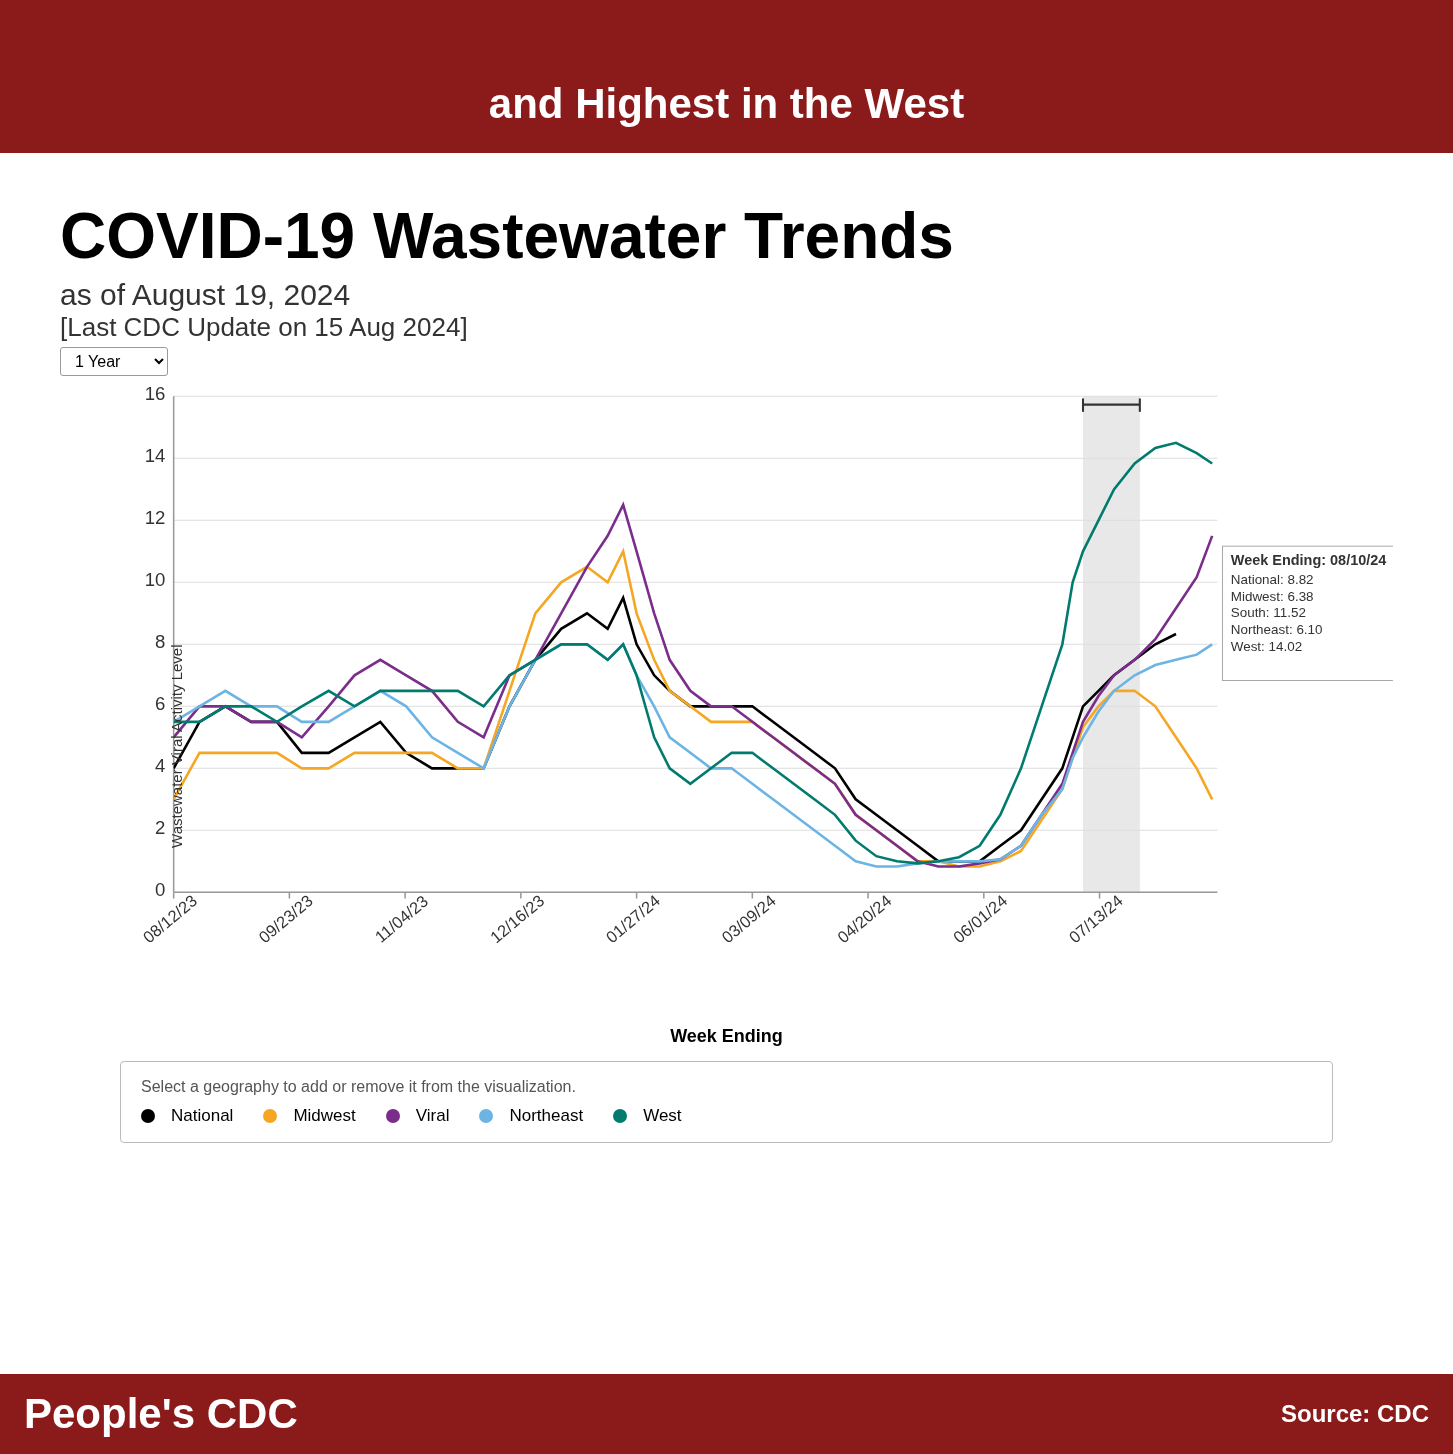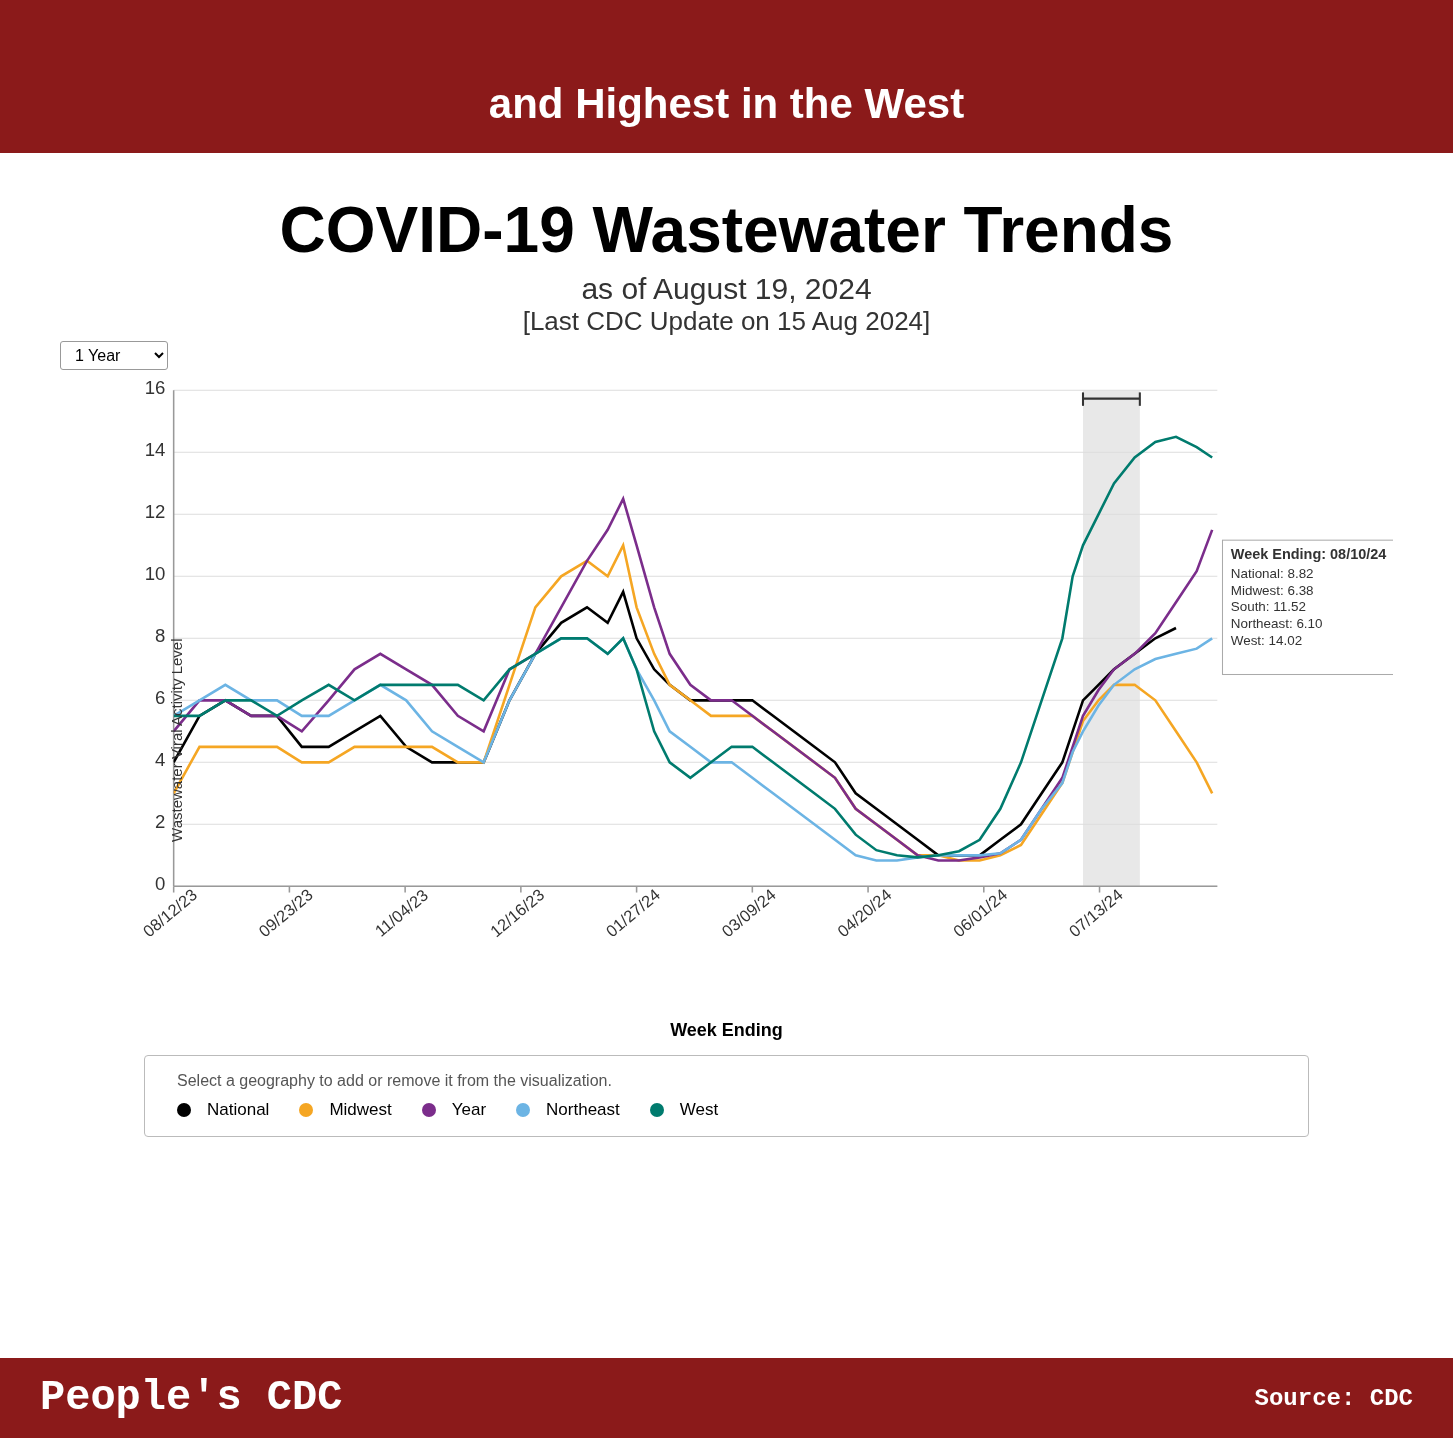--- a/index.html
+++ b/index.html
@@ -18,22 +18,21 @@
     }
     .header-banner h1 {
       font-size: 42px;
       font-weight: bold;
       line-height: 1.3;
     }
     .main-content {
       padding: 20px 60px 0 60px;
     }
     .chart-title {
-      text-align: center;
-      margin-top: 22px;
+      margin-top: 28px;
     }
     .chart-title h2 {
       font-size: 64px;
       font-weight: 900;
       color: #000;
       line-height: 1.1;
     }
     .chart-title p.date {
       font-size: 30px;
       color: #333;
@@ -76,22 +75,22 @@
     }
     .week-ending-label {
       text-align: center;
       font-weight: bold;
       font-size: 18px;
       margin-top: 20px;
     }
     .legend-box {
       border: 1px solid #bbb;
       border-radius: 4px;
-      padding: 16px 32px;
-      margin: 14px 84px;
+      padding: 16px 20px;
+      margin: 14px 60px;
       font-size: 17px;
     }
     .legend-instruction {
       color: #555;
       font-size: 16px;
       margin-bottom: 10px;
     }
     .legend-items {
       display: flex;
       gap: 30px;
@@ -110,25 +109,24 @@
       height: 14px;
       border-radius: 50%;
       display: inline-block;
     }
     .footer-banner {
       background: #8B1A1A;
       color: #fff;
       display: flex;
       justify-content: space-between;
       align-items: center;
-      padding: 16px 40px;
+      padding: 16px 24px;
       position: absolute;
-      bottom: 16px;
+      bottom: 0;
       width: 100%;
-      font-family: Liberation Mono, monospace;
     }
     .footer-banner .brand {
       font-size: 42px;
       font-weight: 900;
     }
     .footer-banner .source {
       font-size: 24px;
       font-weight: bold;
     }
     svg.chart-svg {
@@ -516,21 +514,21 @@
       <div class="legend-item">
         <span class="legend-dot" style="background:#000000;"></span>
         <span>National</span>
       </div>
       <div class="legend-item">
         <span class="legend-dot" style="background:#F5A623;"></span>
         <span>Midwest</span>
       </div>
       <div class="legend-item">
         <span class="legend-dot" style="background:#7B2D8B;"></span>
-        <span>Year</span>
+        <span>Viral</span>
       </div>
       <div class="legend-item">
         <span class="legend-dot" style="background:#6CB4E4;"></span>
         <span>Northeast</span>
       </div>
       <div class="legend-item">
         <span class="legend-dot" style="background:#007B6E;"></span>
         <span>West</span>
       </div>
     </div>

